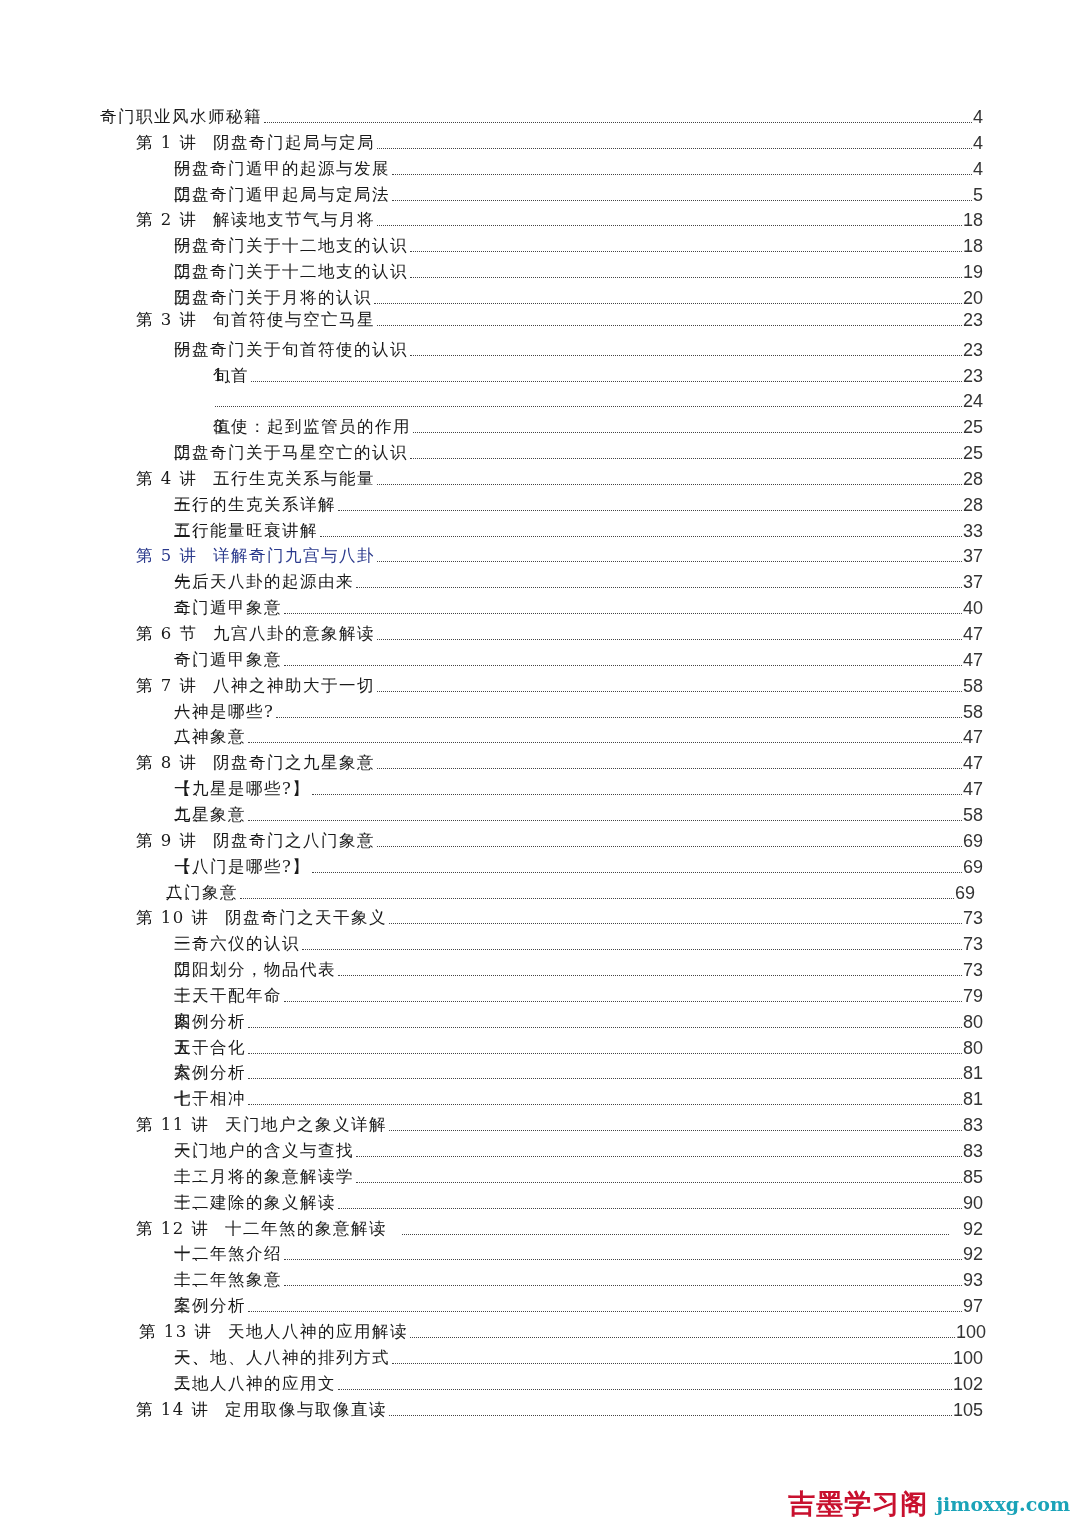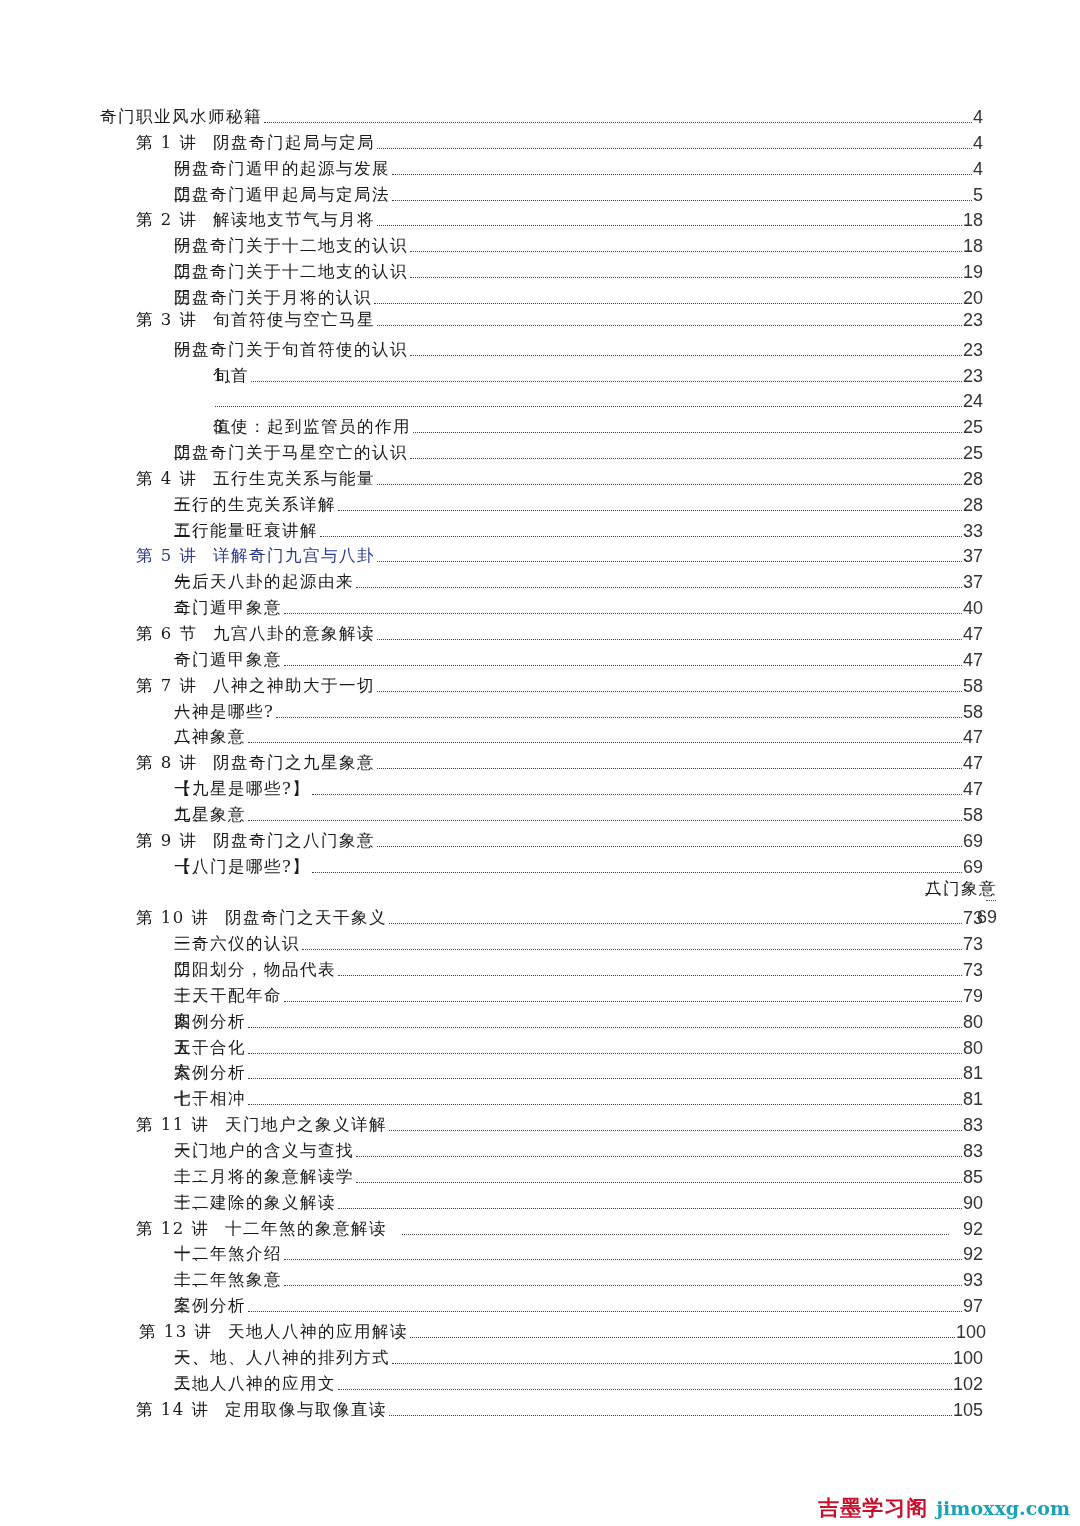--- a/index.html
+++ b/index.html
@@ -68,21 +68,21 @@
       position: absolute;
       right: 10px;
       bottom: 4px;
       display: flex;
       align-items: center;
       gap: 8px;
     }
     .watermark .wm-cn {
       font-family: "DejaVu Sans", sans-serif;
       font-weight: bold;
-      font-size: 21px;
+      font-size: 27px;
       color: #c8102e;
       letter-spacing: 1px;
     }
     .watermark .wm-url {
       font-family: "DejaVu Serif", serif;
       font-weight: bold;
       font-size: 19px;
       color: #1aa3b8;
     }
   </style>
@@ -318,21 +318,21 @@
       <span class="page">69</span>
     </div>
     <div class="toc-row lvl2" style="left: 174px; top: 749.65px; width: 809px;">
       <span class="label">
         <span class="num">一、</span>
         <span class="title"> 【八门是哪些?】</span>
       </span>
       <span class="leader"></span>
       <span class="page">69</span>
     </div>
-    <div class="toc-row lvl2" style="left: 188px; top: 775.5px; width: 809px; flex-direction: column;">
+    <div class="toc-row lvl2" style="left: 166px; top: 775.5px; width: 809px;">
       <span class="label">
         <span class="num">二、</span>
         <span class="title">八门象意</span>
       </span>
       <span class="leader"></span>
       <span class="page">69</span>
     </div>
     <div class="toc-row lvl1 wide" style="left: 136px; top: 801.35px; width: 847px;">
       <span class="label">
         <span class="num">第 10 讲</span>

